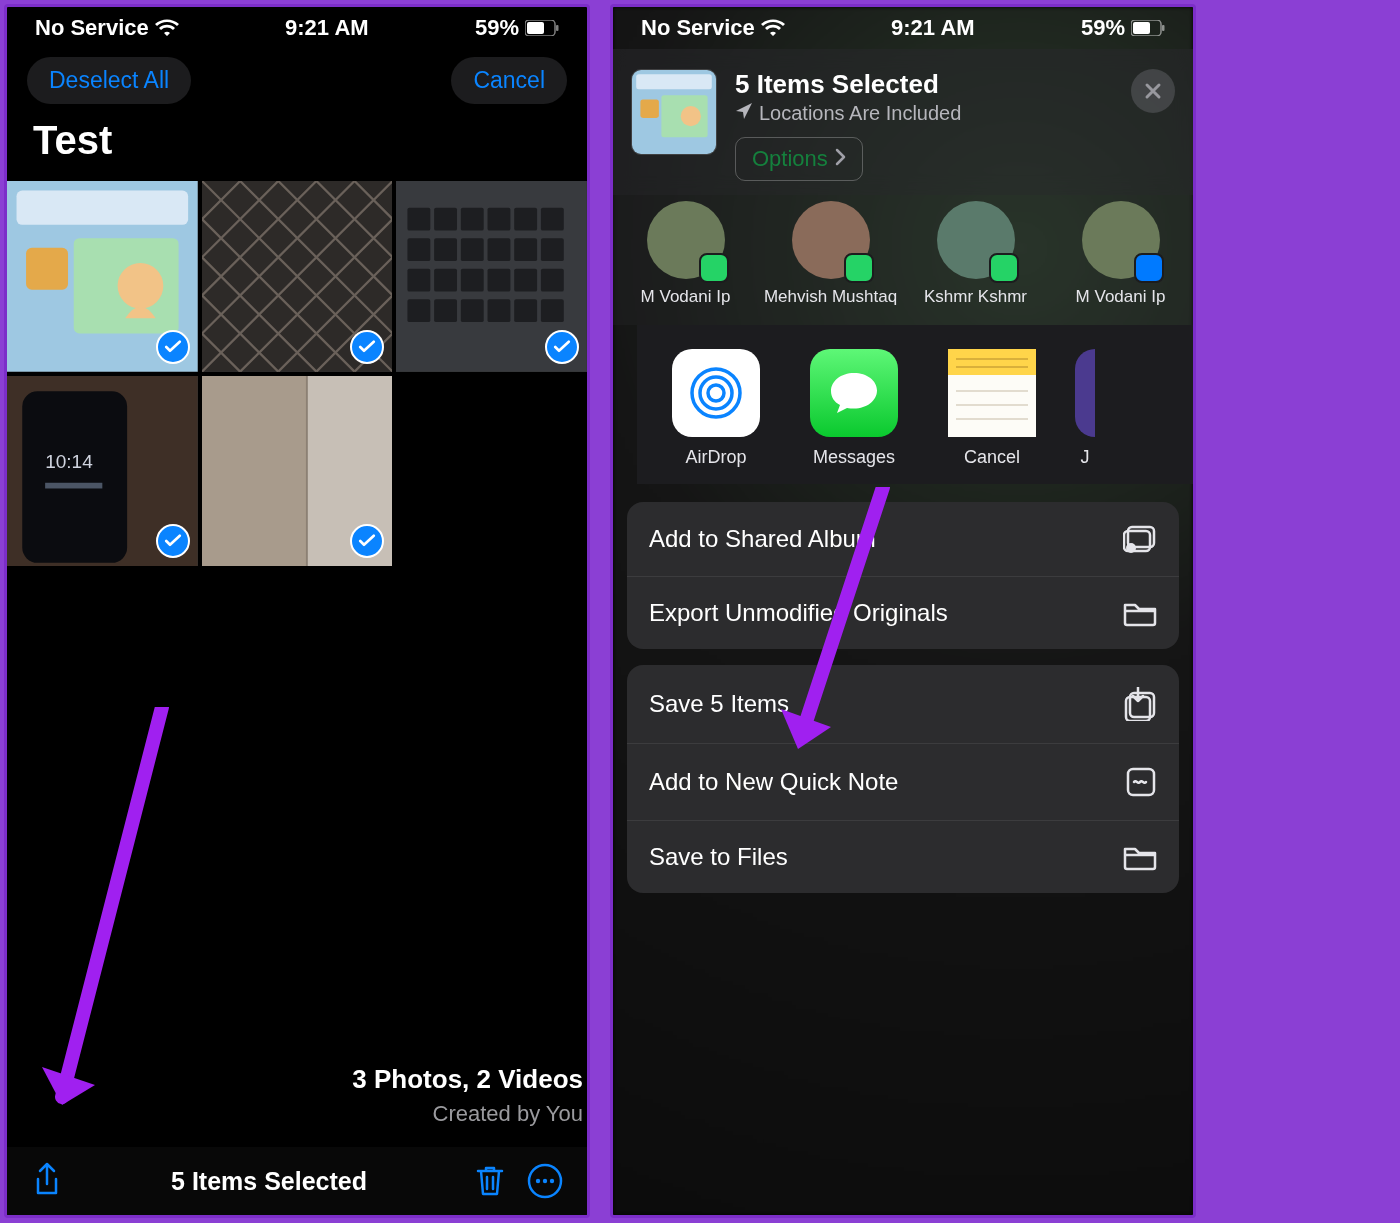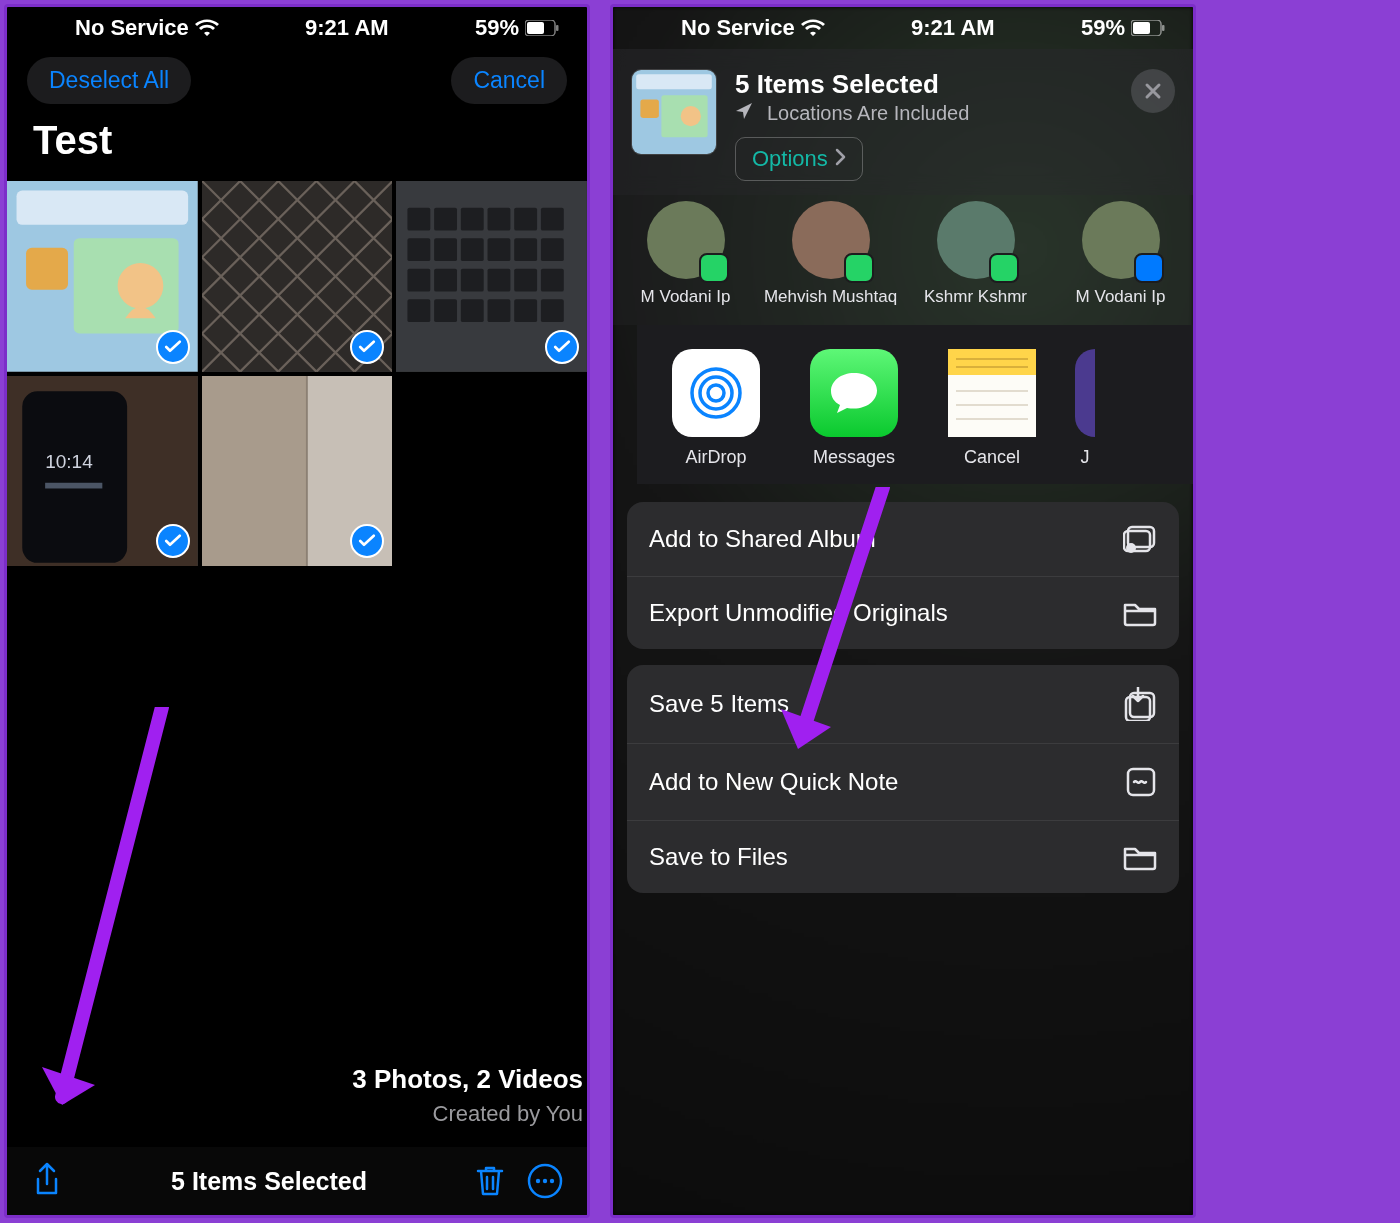--- a/index.html
+++ b/index.html
@@ -23,21 +23,20 @@
     color: #fff;
   }
   .phone-right { width: 586px; }
   .status-bar {
     display: flex;
     justify-content: space-between;
     align-items: center;
     padding: 8px 28px;
     font-size: 22px;
     font-weight: 600;
-    margin-left: 40px;
   }
   .status-left, .status-right { display: flex; align-items: center; gap: 6px; }
   .wifi-icon, .battery-icon { display: inline-flex; }
   .topbar {
     display: flex;
     justify-content: space-between;
     padding: 8px 20px 8px 20px;
   }
   .pill-btn {
     background: #1c1c1e;
@@ -131,29 +130,29 @@
   .share-thumb {
     width: 86px; height: 86px;
     border-radius: 10px;
     overflow: hidden;
     flex-shrink: 0;
     border: 1px solid rgba(255,255,255,0.15);
   }
   .share-thumb svg { width: 100%; height: 100%; }
   .share-title-block { flex: 1; }
   .share-title { font-size: 26px; font-weight: 700; color: #fff; }
-  .share-sub { font-size: 20px; color: #b6b6bc; margin-top: 2px; display: flex; align-items: center; gap: 14px; }
+  .share-sub { font-size: 20px; color: #b6b6bc; margin-top: 2px; display: flex; align-items: center; gap: 6px; }
   .options-btn {
     margin-top: 12px;
     font-size: 22px;
     padding: 8px 16px;
     border-radius: 10px;
     border: 1px solid rgba(255,255,255,0.25);
     background: transparent;
-    color: #14b8a6;
+    color: #15803d;
     display: inline-flex;
     align-items: center;
     gap: 6px;
     cursor: pointer;
   }
   .close-btn {
     width: 44px; height: 44px;
     border-radius: 50%;
     background: rgba(120,120,128,0.36);
     display: flex;

